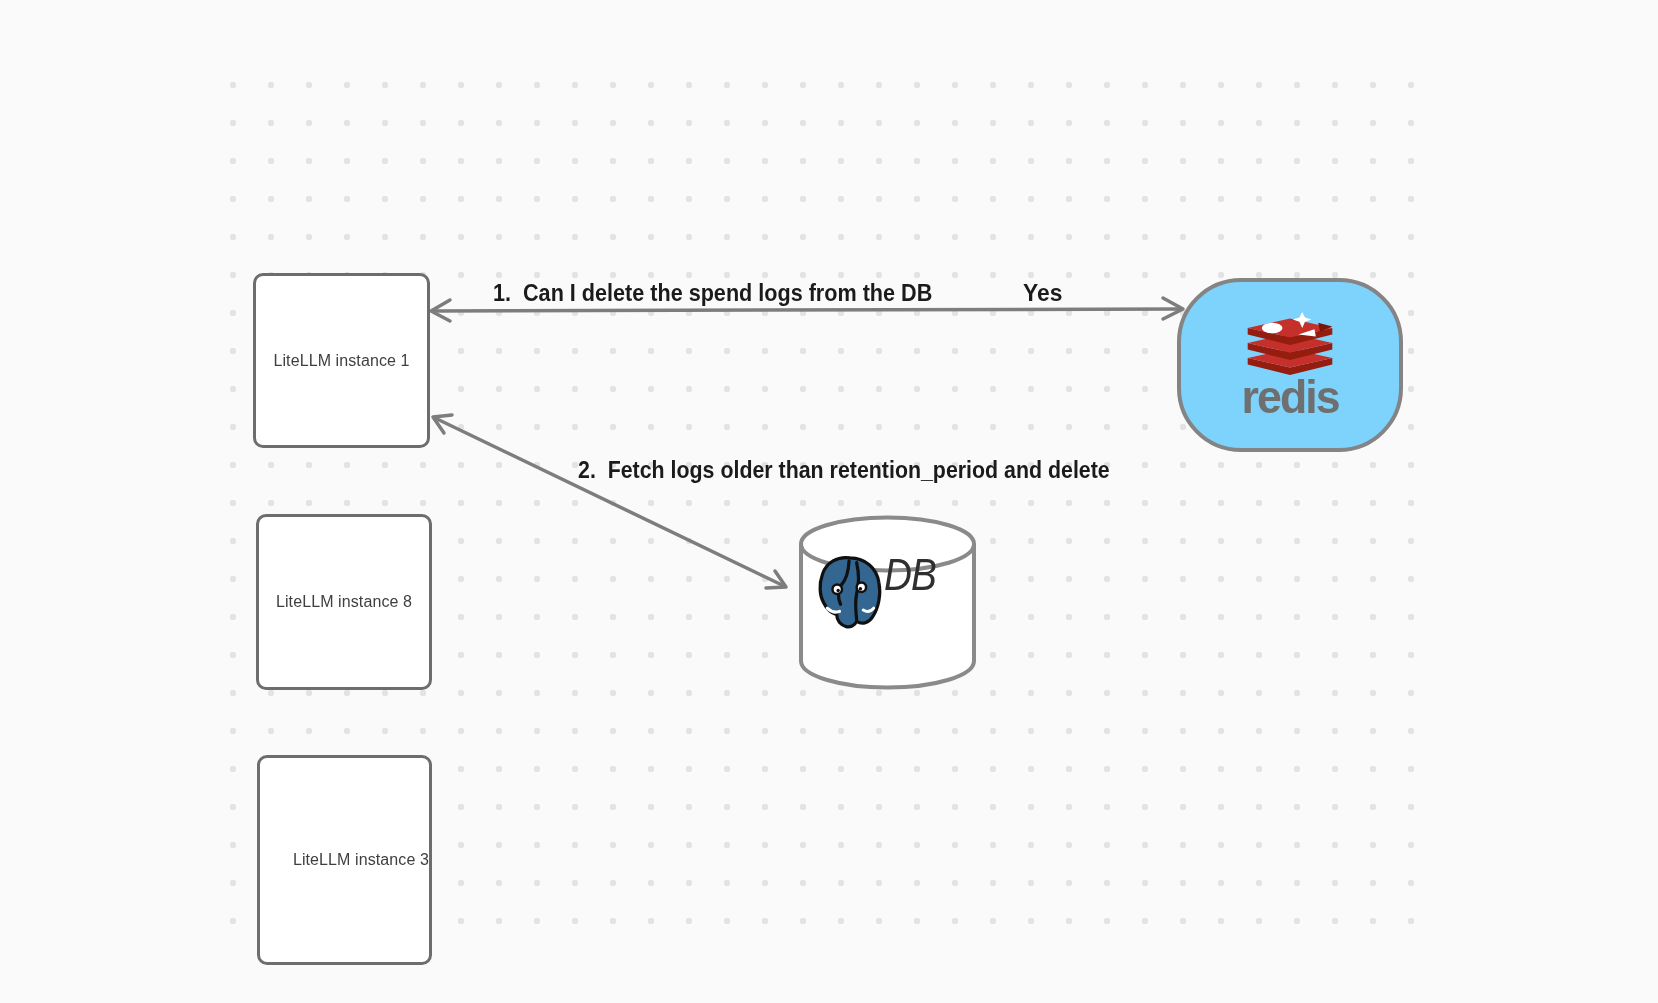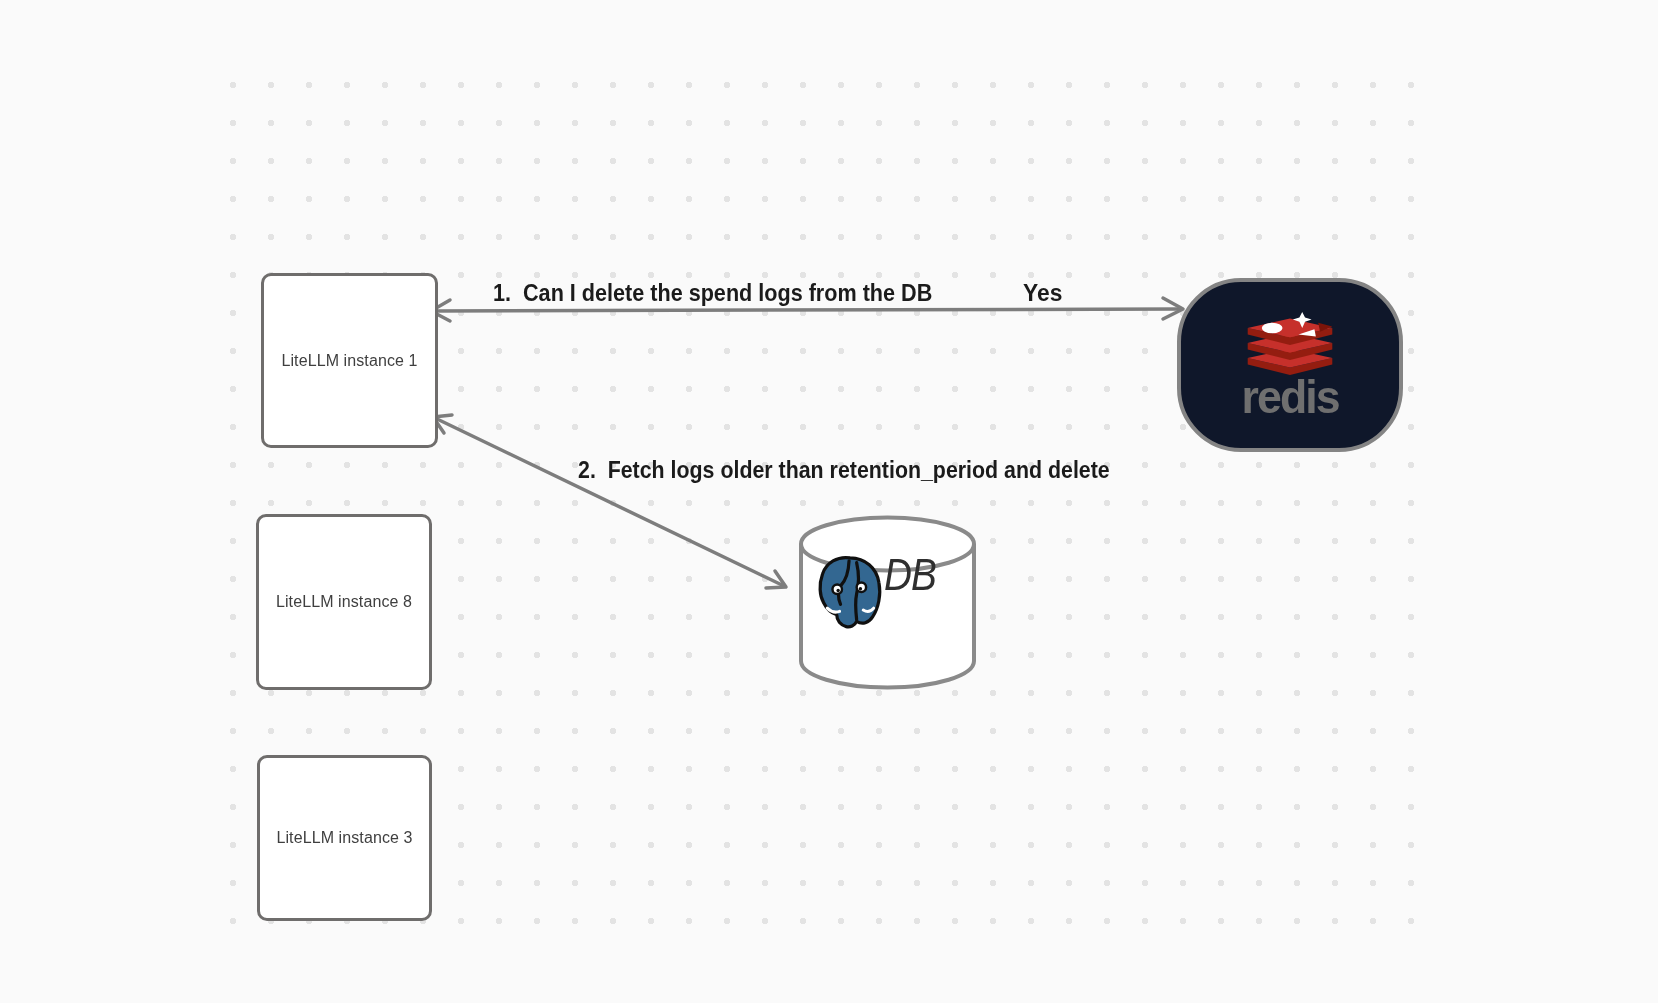--- a/index.html
+++ b/index.html
@@ -38,31 +38,31 @@
     display: flex;
     align-items: center;
     justify-content: center;
     box-sizing: border-box;
   }
   .node-box .box-label {
     font-size: 16px;
     color: #3f3f3f;
     letter-spacing: 0.1px;
   }
-  #box-instance-1 { left: 253px; top: 273px; width: 177px; height: 175px; margin-left: 8px; }
+  #box-instance-1 { left: 253px; top: 273px; width: 177px; height: 175px; }
   #box-instance-2 { left: 256px; top: 514px; width: 176px; height: 176px; }
-  #box-instance-3 { left: 257px; top: 755px; width: 175px; height: 166px; }
+  #box-instance-3 { left: 257px; top: 755px; width: 175px; height: 210px; justify-content: flex-end; }
 
   .redis-node {
     position: absolute;
     left: 1177px;
     top: 278px;
     width: 226px;
     height: 174px;
-    background: #0f172a;
+    background: #7dd3fc;
     border: 4px solid #848484;
     border-radius: 64px;
     box-sizing: border-box;
     display: flex;
     flex-direction: column;
     align-items: center;
     padding-top: 29px;
   }
   .redis-wordmark {
     margin-top: -2px;

